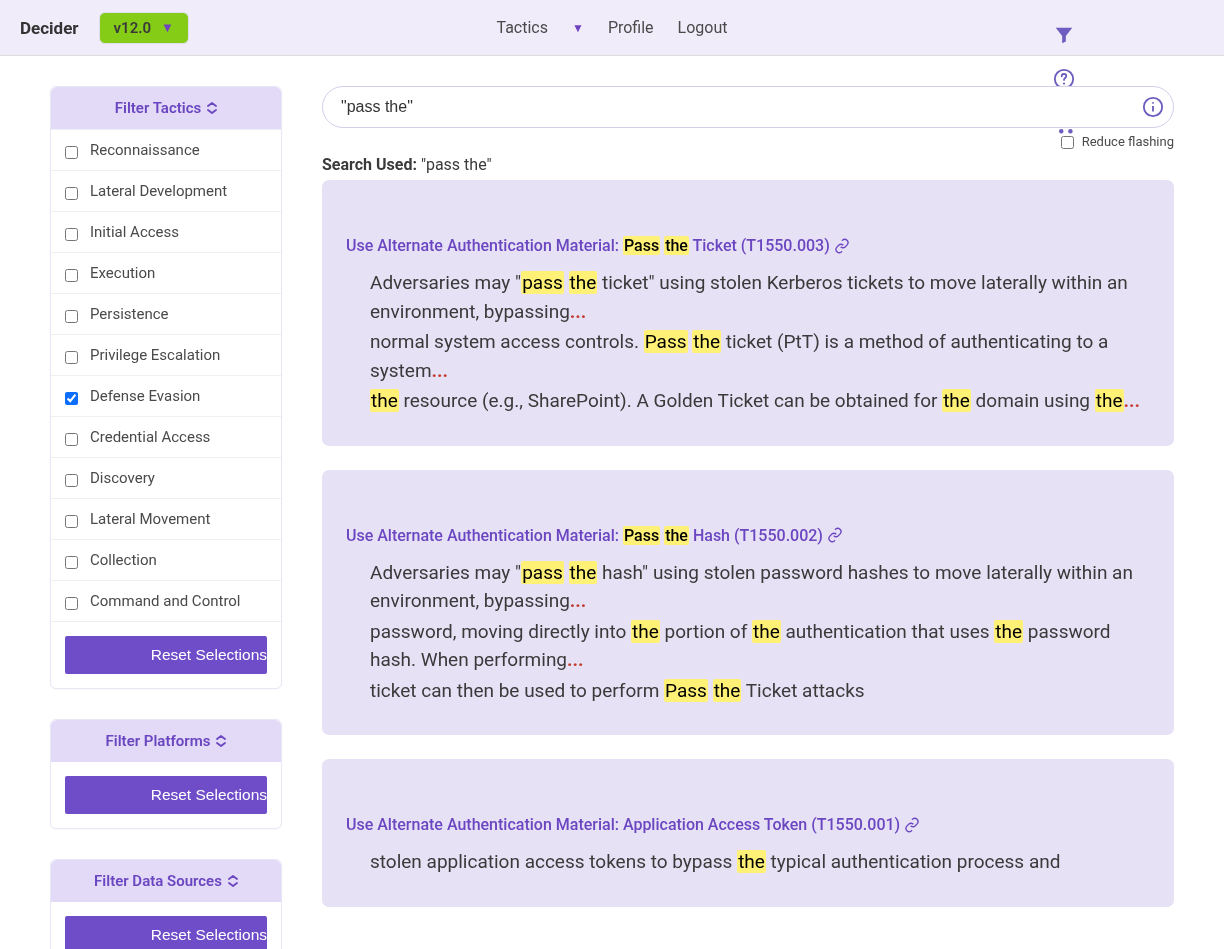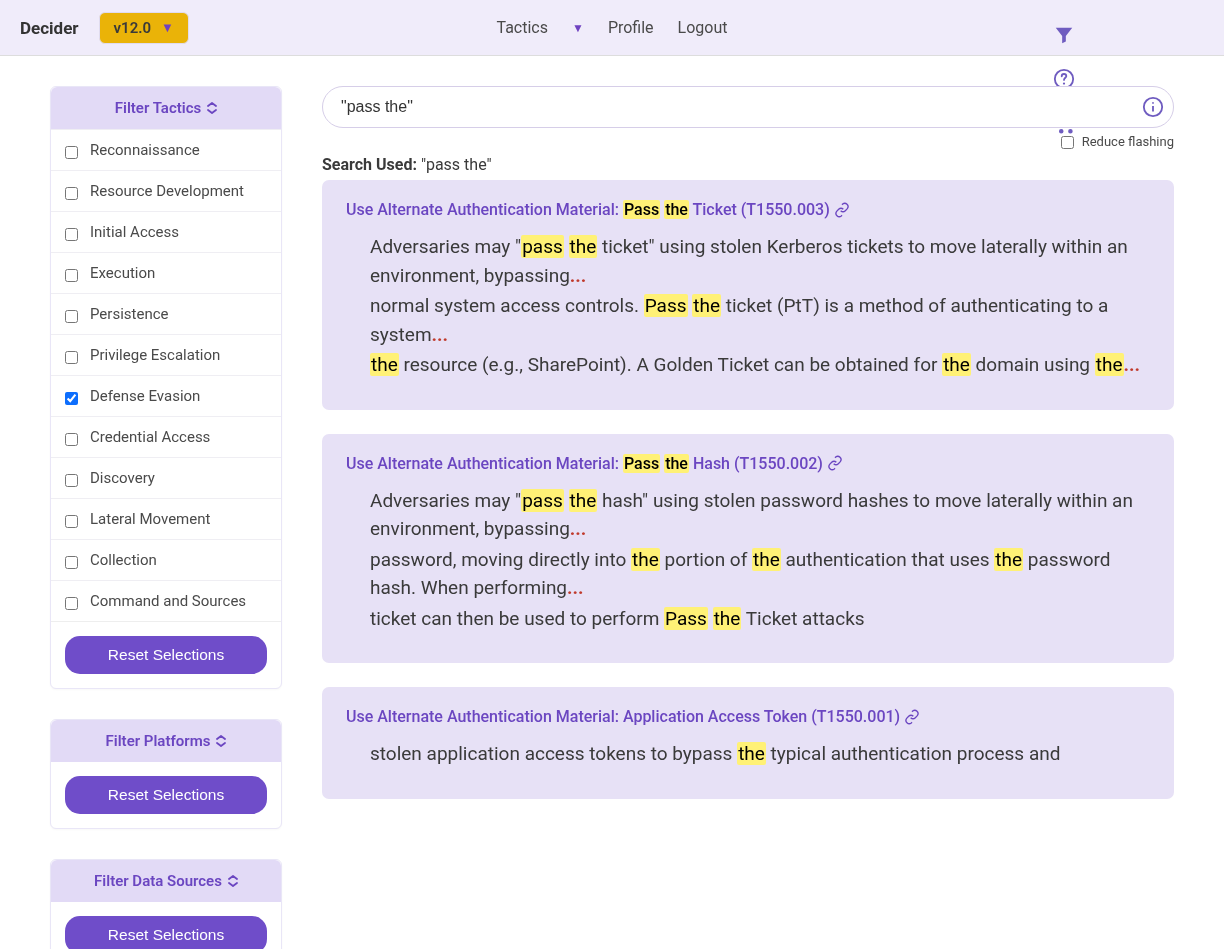--- a/index.html
+++ b/index.html
@@ -19,21 +19,21 @@
     position: relative;
   }
   .brand {
     font-weight: 700;
     font-size: 17px;
     color: #333;
     margin-right: 20px;
   }
   .version-select {
     border: 1px solid #e0dcef;
-    background: #eab308;
+    background: #84cc16;
     border-radius: 6px;
     padding: 6px 14px;
     display: flex;
     align-items: center;
     gap: 10px;
     cursor: pointer;
     font-size: 15px;
     font-weight: 600;
   }
   .version-select .chev { color: #6f42c1; font-size: 13px; }
@@ -132,25 +132,26 @@
   }
   .tactic-item input[type="checkbox"] { accent-color: #0d6efd; }
   .panel-footer {
     padding: 14px;
   }
   .reset-btn {
     width: 100%;
     background: #6f4dc9;
     color: #fff;
     border: none;
-    border-radius: 15px;
+    border-radius: 2px;
     padding: 10px 0;
     font-size: 15.5px;
     font-weight: 500;
     cursor: pointer;
+    text-align: right;
   }
   
   .main {
     flex: 1;
     min-width: 0;
   }
   .search-input-wrap {
     position: relative;
     margin-bottom: 6px;
   }
@@ -184,20 +185,21 @@
   }
   .result-title {
     color: #6b46c1;
     font-size: 16px;
     font-weight: 500;
     margin-bottom: 14px;
     display: flex;
     align-items: center;
     gap: 4px;
     flex-wrap: wrap;
+    margin-top: 36px;
   }
   .result-title .link-icon {
     color: #6b46c1;
     display:inline-flex;
   }
   .result-body {
     background: #e7e1f6;
     border-left: 2px solid #e7e1f6;
     padding-left: 22px;
     font-size: 19px;
@@ -278,21 +280,21 @@
             </svg>
           </span>
         </div>
         <div class="tactic-list">
           <label class="tactic-item">
             <input type="checkbox" style="">
             <span>Reconnaissance</span>
           </label>
           <label class="tactic-item">
             <input type="checkbox" style="">
-            <span>Resource Development</span>
+            <span>Lateral Development</span>
           </label>
           <label class="tactic-item">
             <input type="checkbox" style="">
             <span>Initial Access</span>
           </label>
           <label class="tactic-item">
             <input type="checkbox" style="">
             <span>Execution</span>
           </label>
           <label class="tactic-item">
@@ -318,21 +320,21 @@
           <label class="tactic-item">
             <input type="checkbox" style="">
             <span>Lateral Movement</span>
           </label>
           <label class="tactic-item">
             <input type="checkbox" style="">
             <span>Collection</span>
           </label>
           <label class="tactic-item">
             <input type="checkbox" style="">
-            <span>Command and Sources</span>
+            <span>Command and Control</span>
           </label>
         </div>
         <div class="panel-footer"><button class="reset-btn">Reset Selections</button></div>
       </div>
       <div class="panel">
         <div class="panel-header">
           <span>Filter Platforms</span>
           <span class="collapse-icon">
             <svg width="10" height="12" viewBox="0 0 10 12">
               <path d="M1 4 L5 1 L9 4 M1 8 L5 11 L9 8" stroke="#6b46c1" stroke-width="1.8" fill="none" stroke-linecap="round" stroke-linejoin="round"></path>

